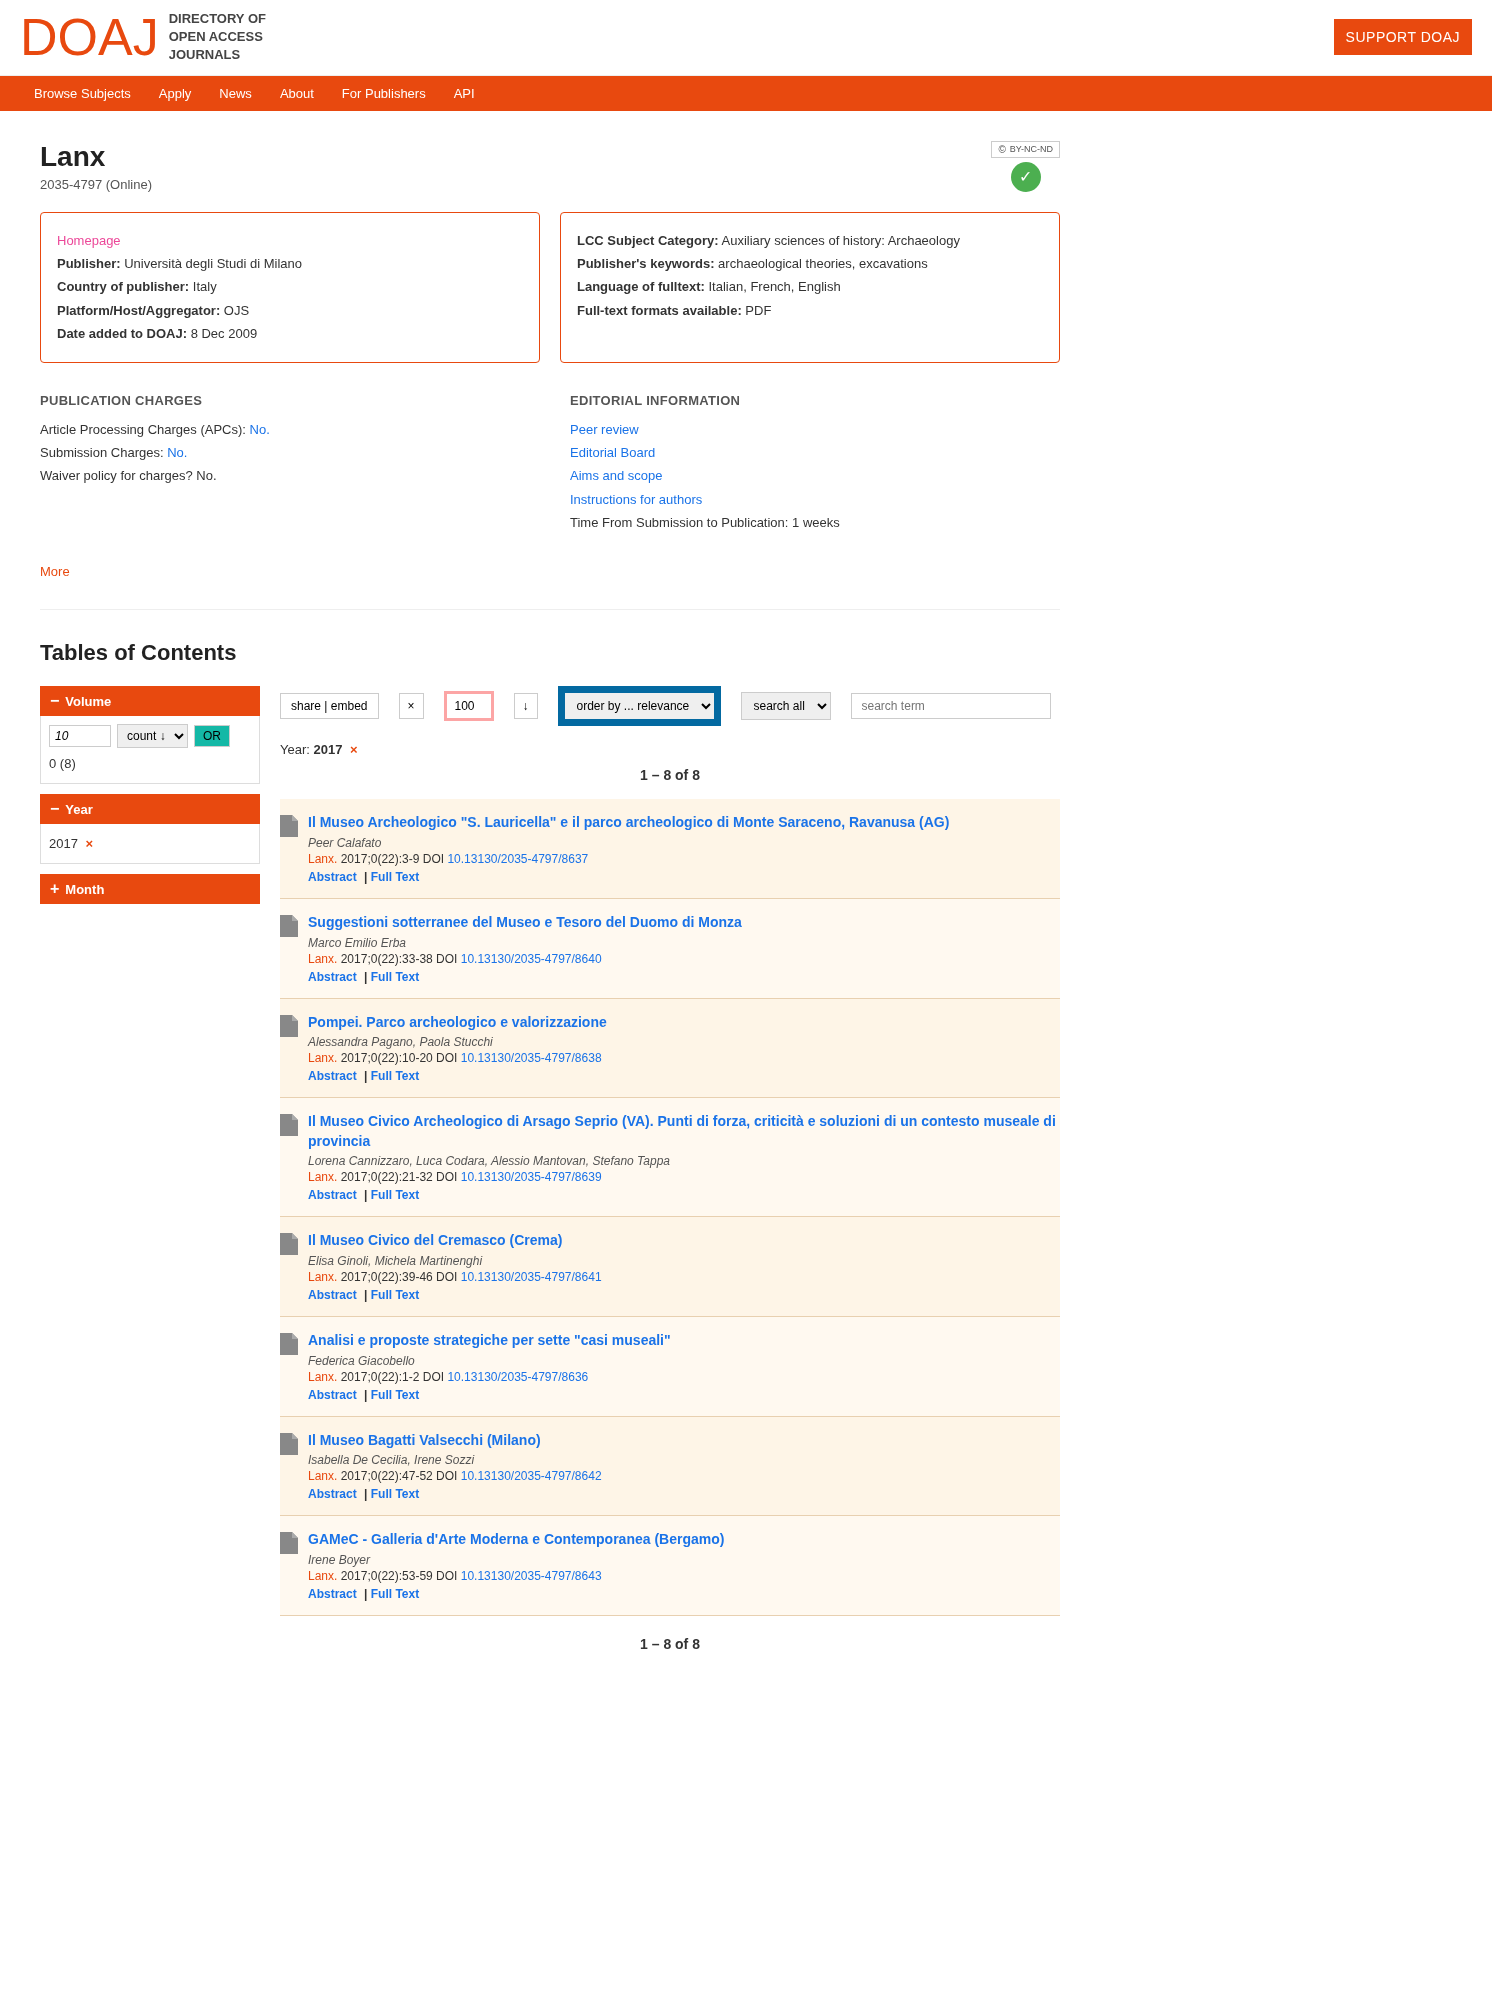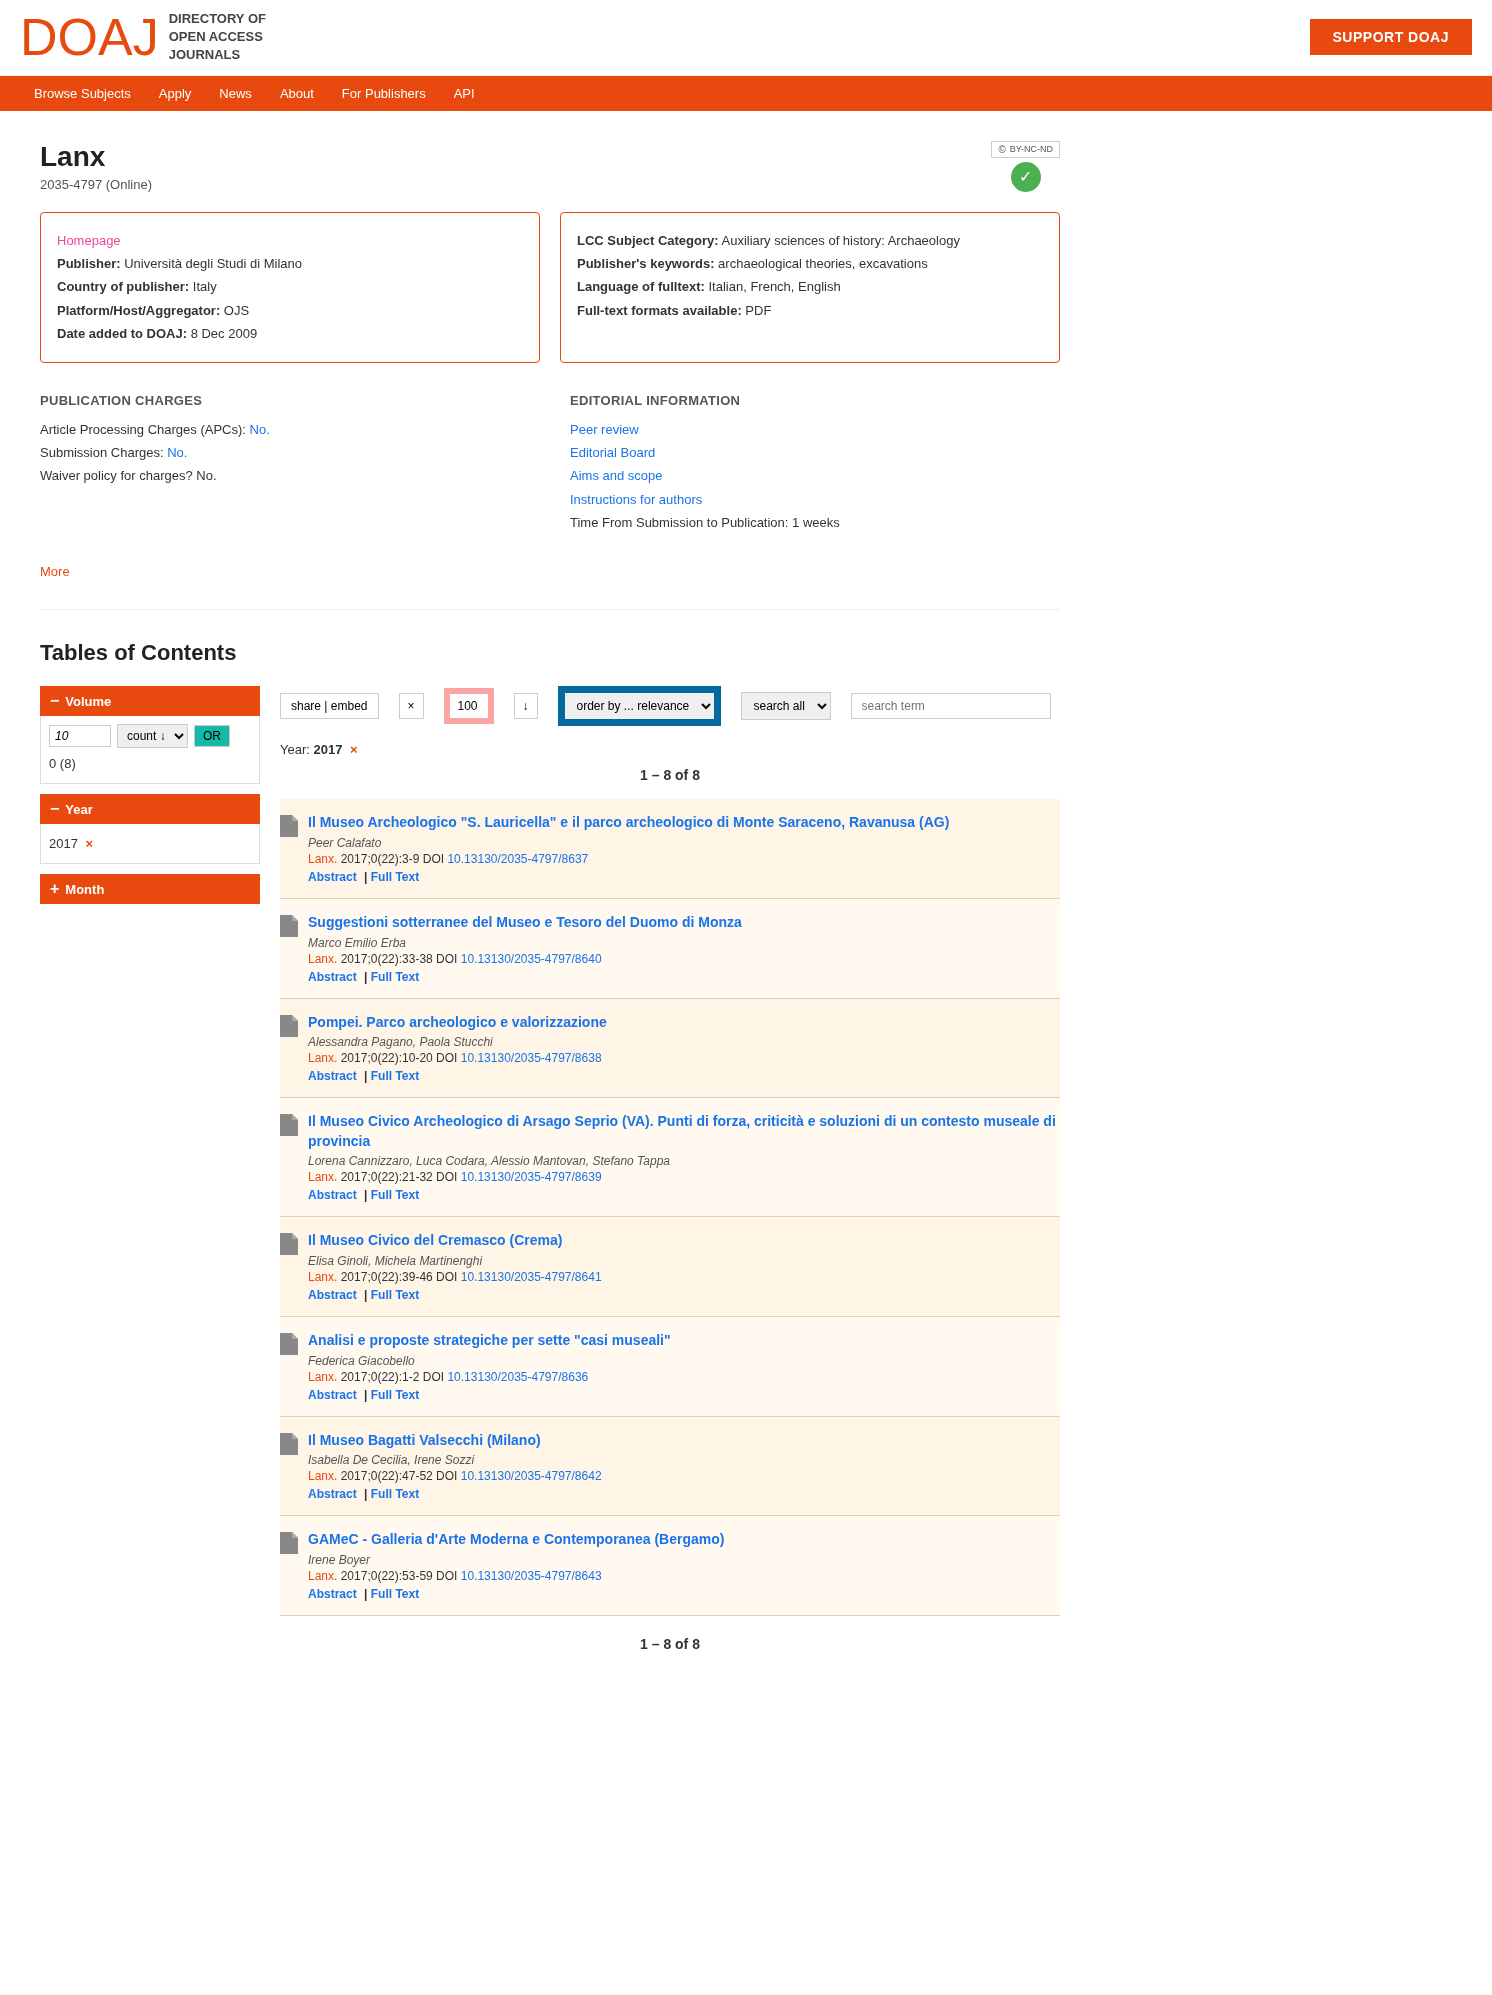--- a/index.html
+++ b/index.html
@@ -3,21 +3,21 @@
   <meta charset="utf-8">
   <style>
     * { margin: 0; padding: 0; box-sizing: border-box; }
     body { font-family: Arial, sans-serif; font-size: 13px; color: #333; background: #fff; width: 1492px; }
 
     
     .header { display: flex; align-items: center; justify-content: space-between; padding: 10px 20px; background: #fff; border-bottom: 1px solid #eee; }
     .logo-area { display: flex; align-items: center; gap: 10px; }
     .logo-doaj { font-size: 52px; font-weight: 400; color: #e8490f; font-family: Arial Black, sans-serif; line-height: 1; }
     .logo-text { font-size: 13px; color: #444; line-height: 1.4; text-transform: uppercase; font-weight: bold; }
-    .support-btn { background: #e8490f; color: #fff; border: none; padding: 10px 23px; font-size: 14px; font-weight: bold; cursor: pointer; letter-spacing: 0.5px; }
+    .support-btn { background: #e8490f; color: #fff; border: none; padding: 10px 12px; font-size: 14px; font-weight: normal; cursor: pointer; letter-spacing: 0.5px; }
 
     
     .nav-bar { background: #e8490f; padding: 0 20px; display: flex; align-items: center; gap: 0; }
     .nav-item { color: #ffffff; padding: 10px 14px; font-size: 13px; cursor: pointer; text-decoration: none; display: inline-block; }
 
     
     .main-content { padding: 30px 40px; max-width: 1100px; }
 
     
     .journal-title-area { display: flex; justify-content: space-between; align-items: flex-start; margin-bottom: 20px; }
@@ -58,21 +58,21 @@
     .count-select { border: 1px solid #ccc; padding: 3px 5px; font-size: 12px; cursor: pointer; }
     .or-btn { background: #14b8a6; border: 1px solid #ccc; padding: 3px 8px; font-size: 12px; cursor: pointer; }
     .filter-value { font-size: 13px; padding: 4px 0; }
     .filter-value .x-btn { color: #e8490f; cursor: pointer; margin-left: 4px; font-weight: bold; }
 
     
     .toc-main { flex: 1; }
     .controls-bar { display: flex; align-items: center; gap: 20px; margin-bottom: 16px; flex-wrap: wrap; }
     .share-embed-btn { border: 1px solid #ccc; padding: 5px 10px; font-size: 12px; cursor: pointer; background: #fff; }
     .x-clear-btn { border: 1px solid #ccc; padding: 5px 8px; font-size: 12px; cursor: pointer; background: #fff; }
-    .num-input { border: 6px solid #fca5a5; padding: 5px 8px; font-size: 12px; width: 50px; }
+    .num-input { border: 3px solid #fca5a5; padding: 5px 8px; font-size: 12px; width: 50px; }
     .arrow-btn { border: 1px solid #ccc; padding: 5px 8px; font-size: 12px; cursor: pointer; background: #fff; }
     .order-select { border: 7px solid #0369a1; padding: 5px 8px; font-size: 12px; cursor: pointer; }
     .search-all-select { border: 1px solid #ccc; padding: 5px 8px; font-size: 12px; cursor: pointer; }
     .search-input { border: 1px solid #ccc; padding: 5px 10px; font-size: 12px; width: 200px; }
 
     .year-filter-row { font-size: 13px; margin-bottom: 10px; color: #333; }
     .year-x { color: #e8490f; cursor: pointer; margin-left: 4px; font-weight: bold; }
 
     .pagination-info { text-align: center; font-size: 14px; font-weight: bold; margin-bottom: 16px; color: #333; }
 

